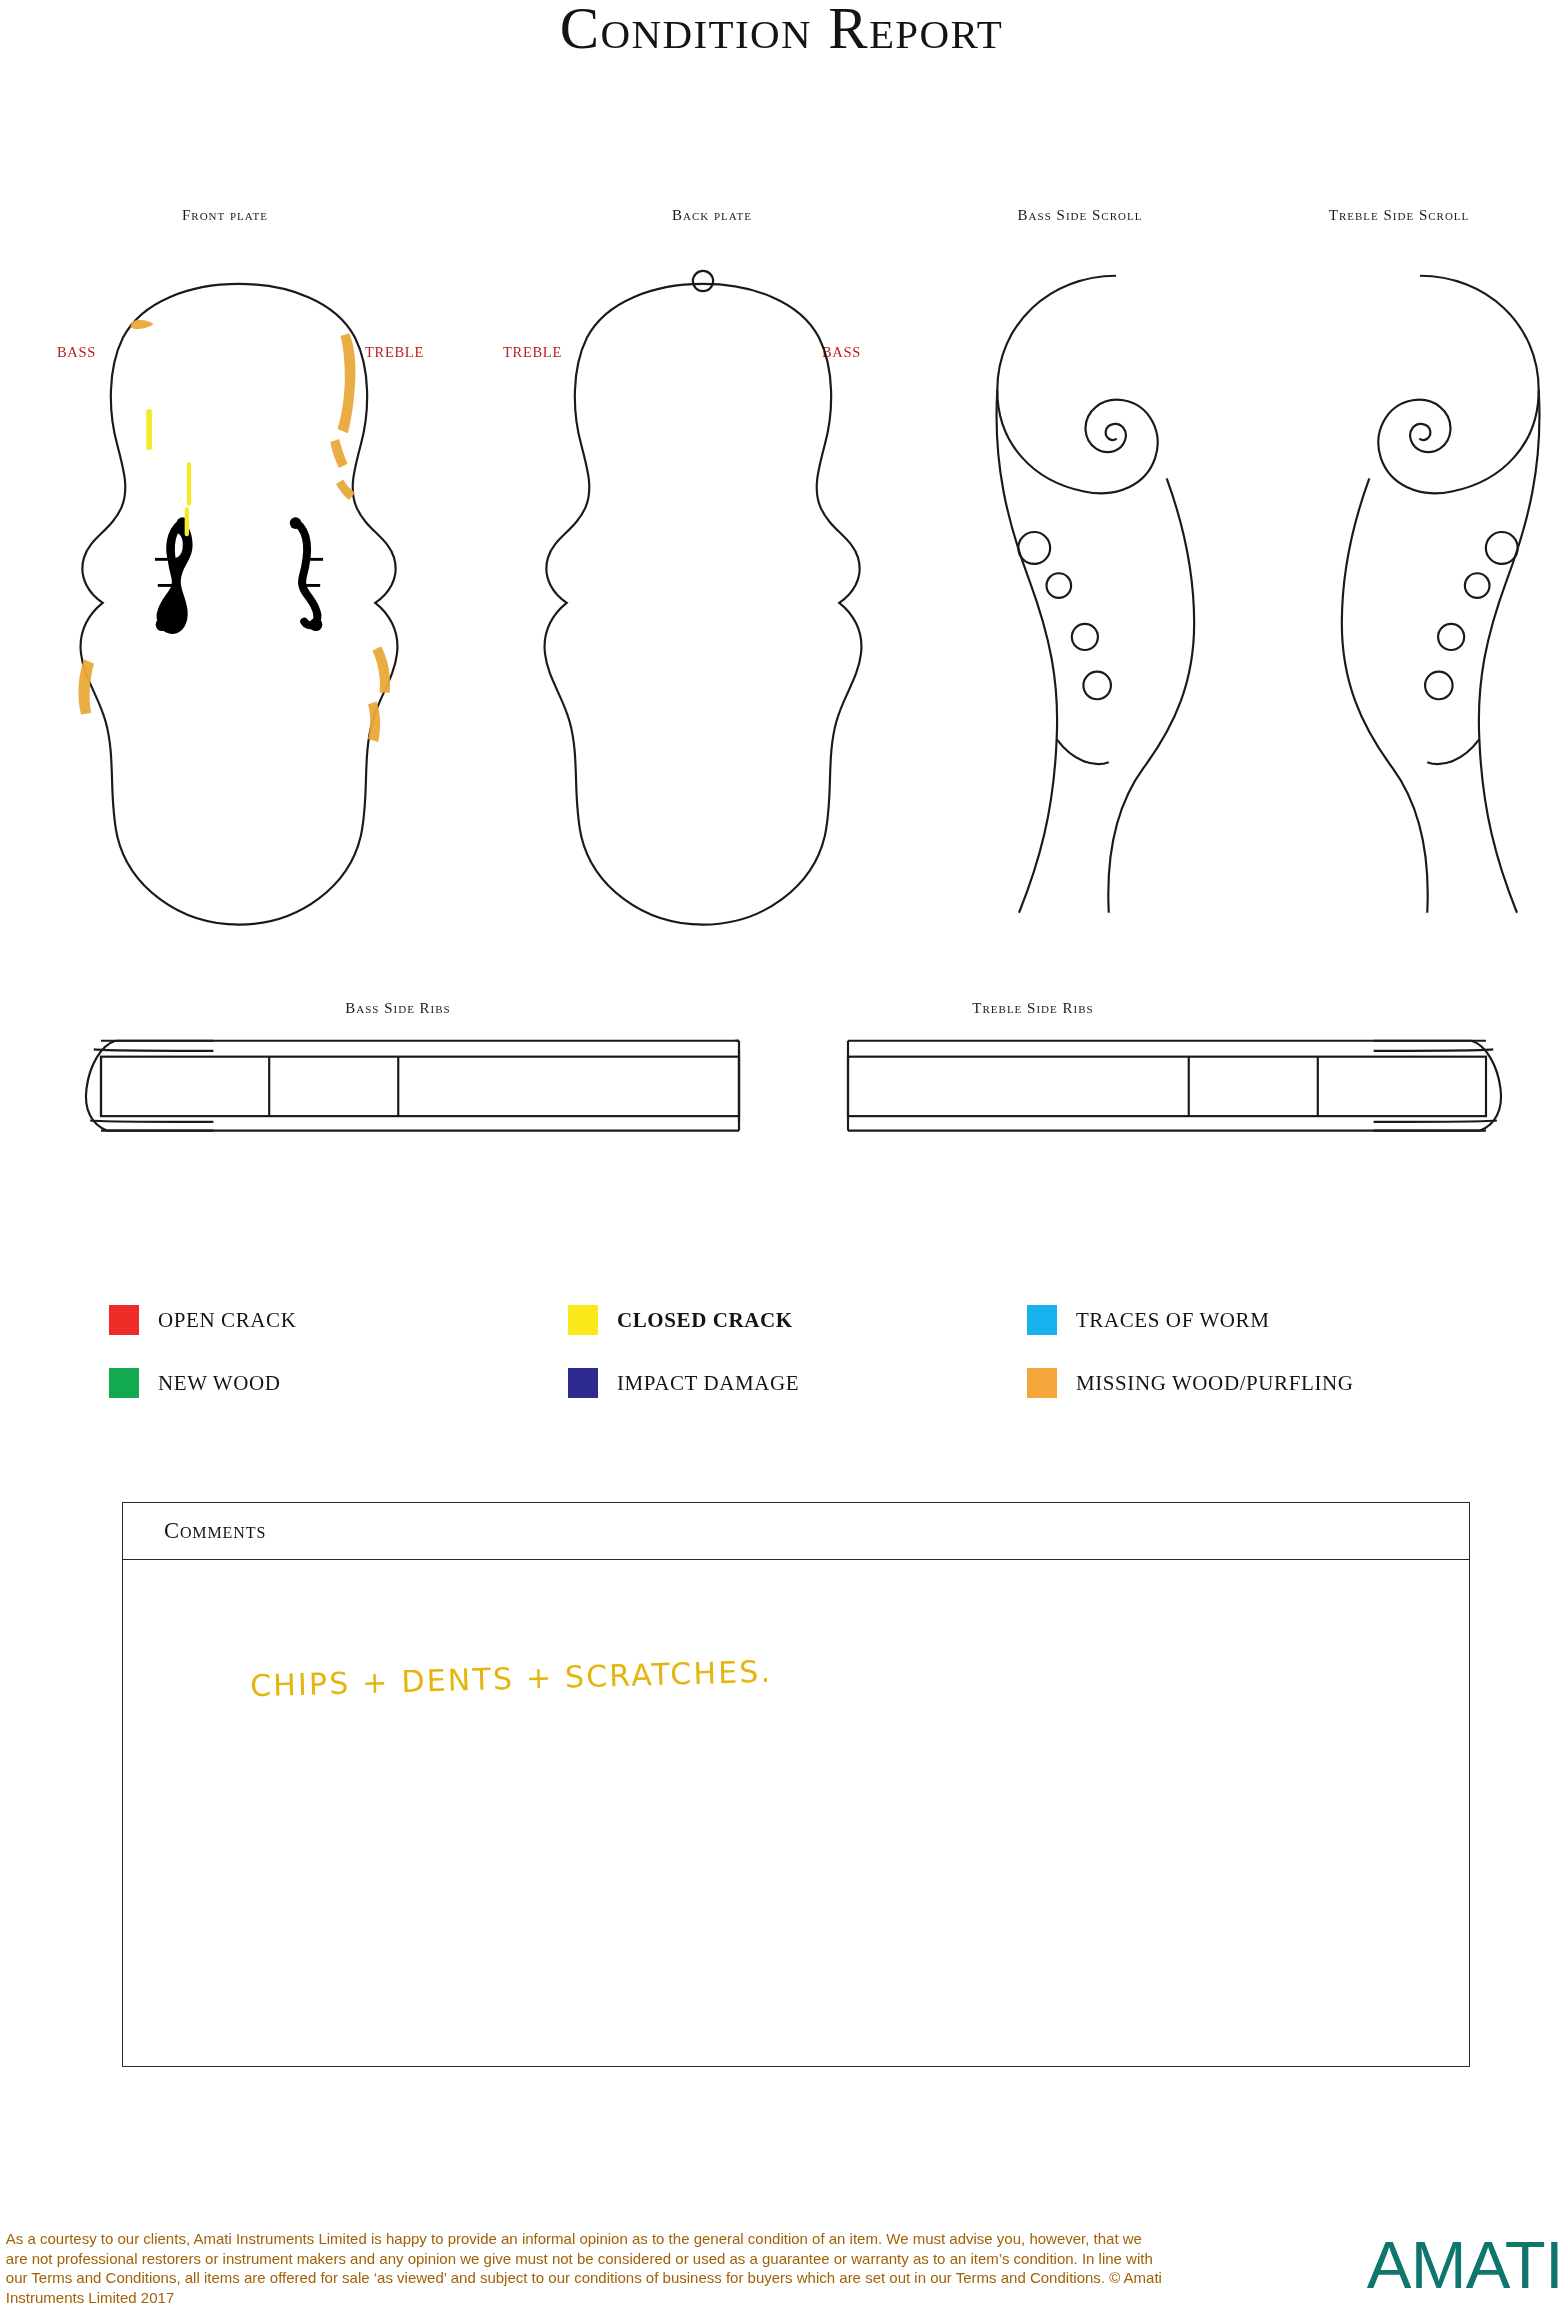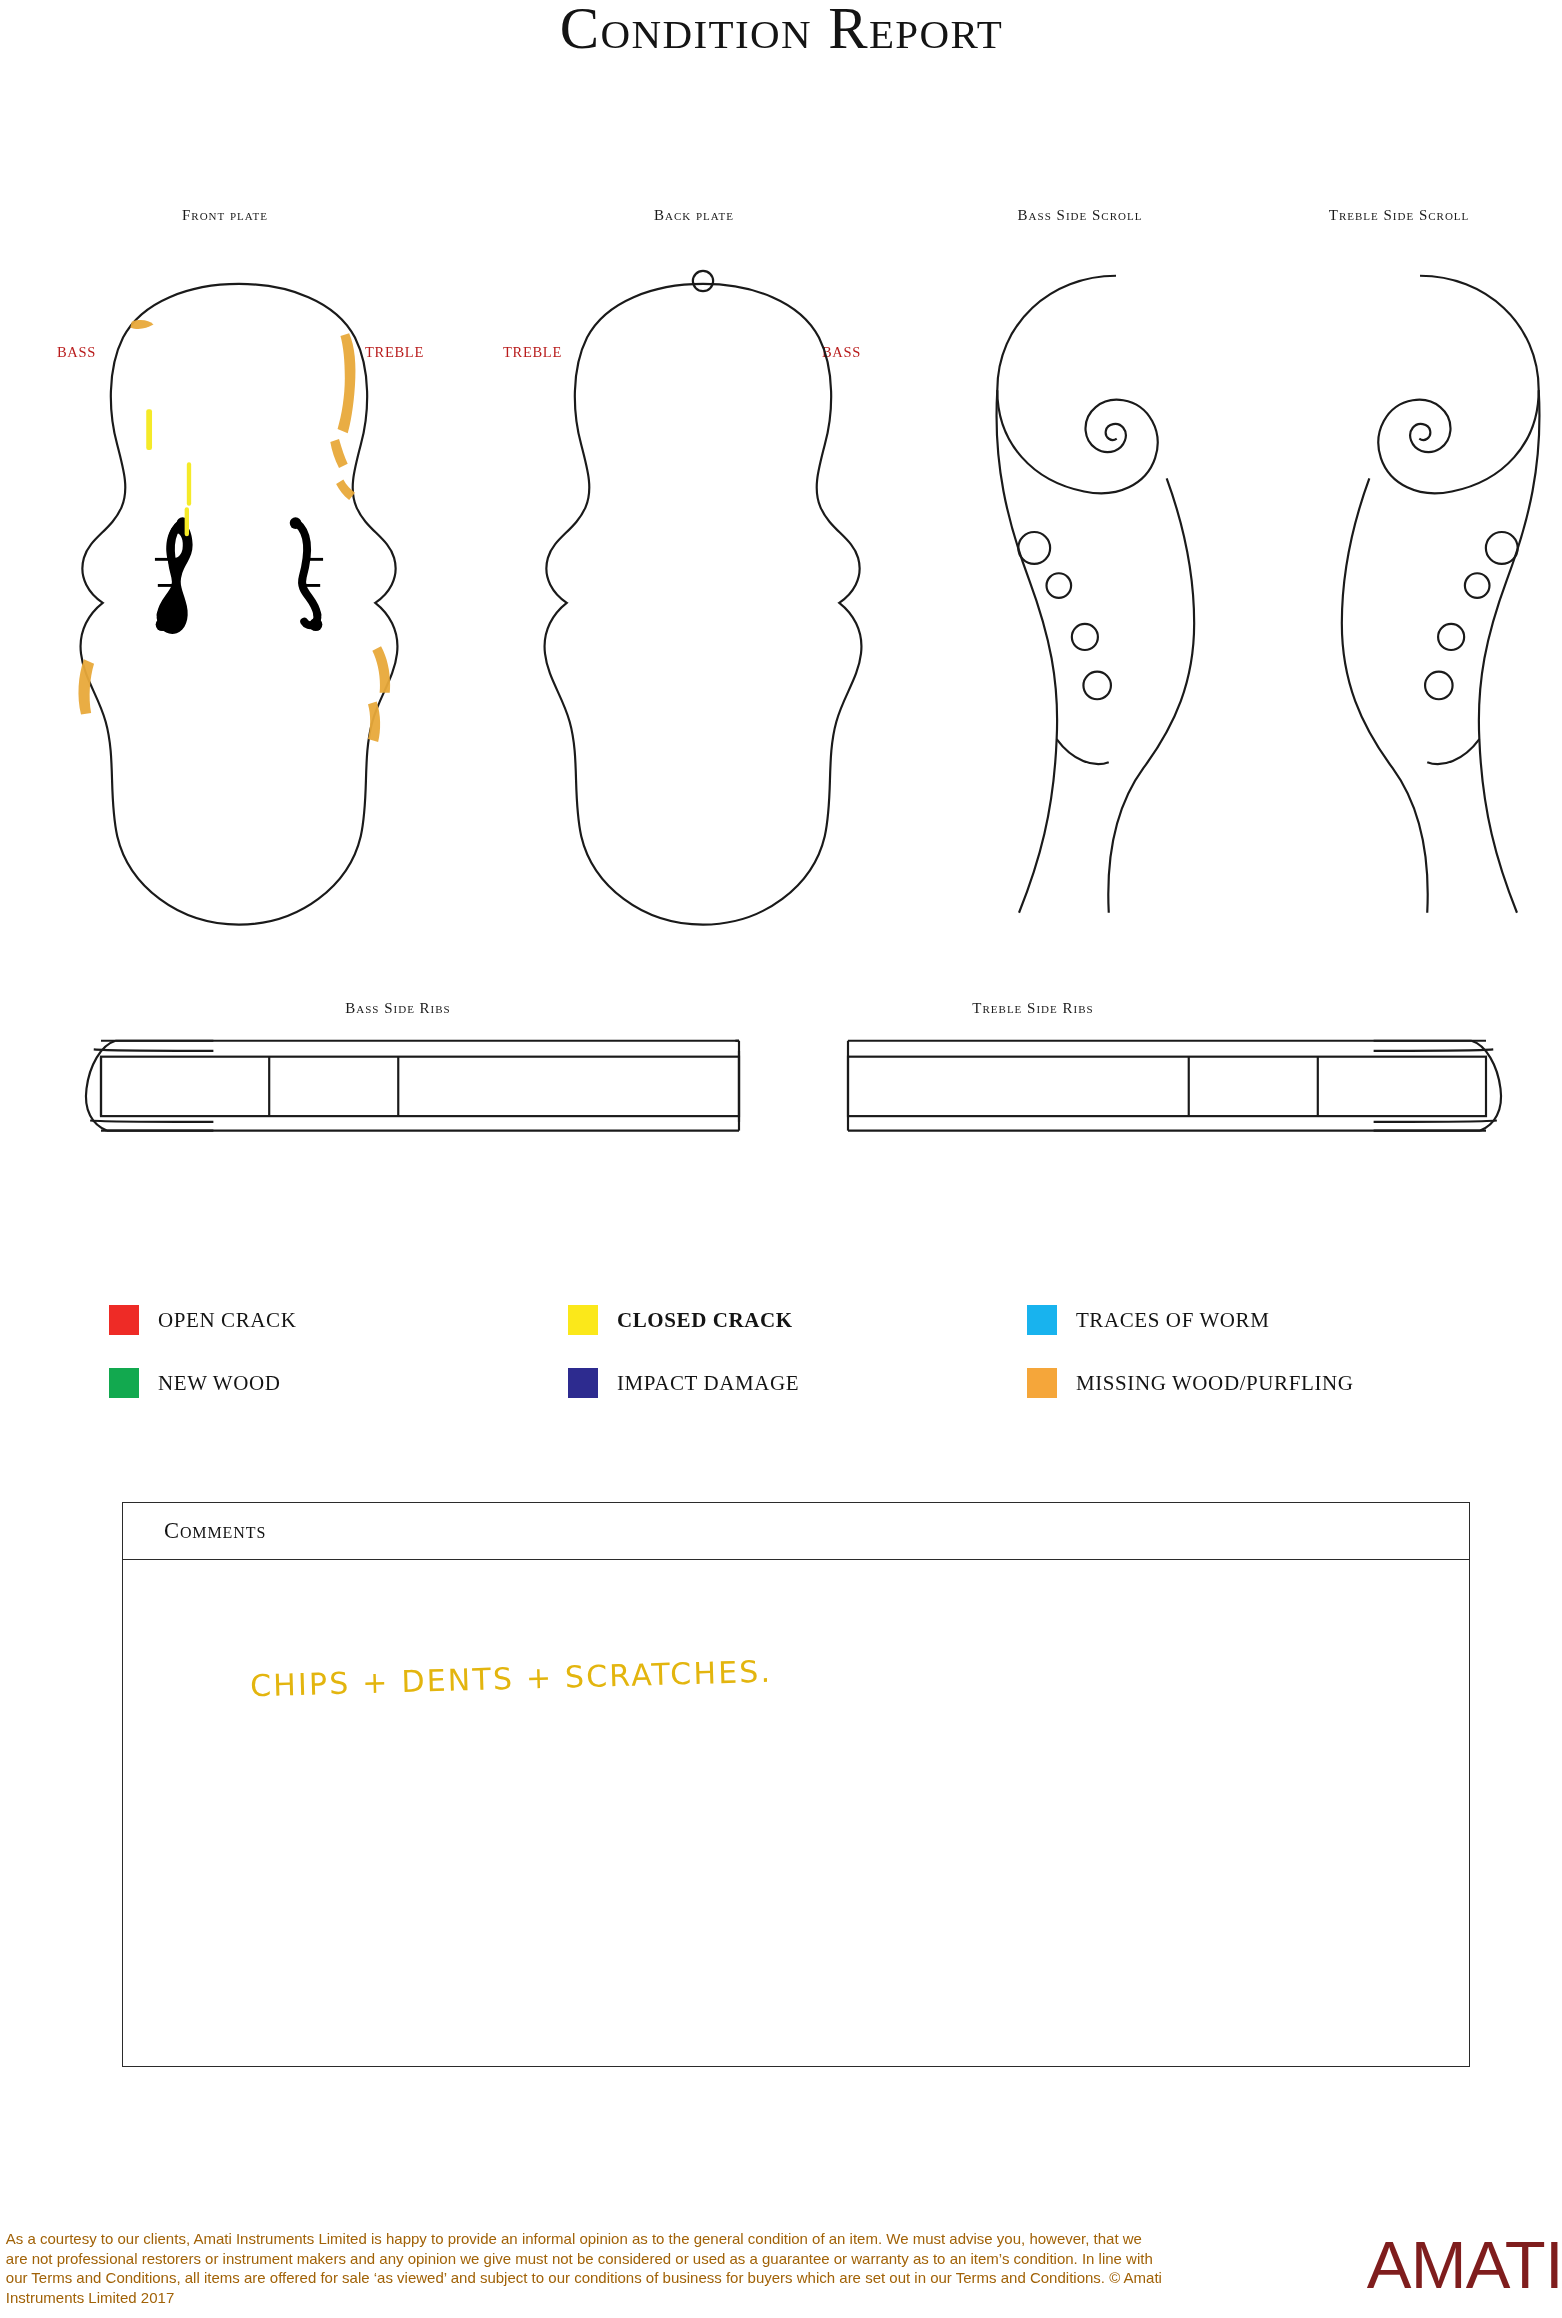--- a/index.html
+++ b/index.html
@@ -149,33 +149,33 @@
     line-height: 19.6px;
     color: #a16207;
   }
   .brand {
     position: absolute;
     right: 0px;
     bottom: 16px;
     font-family: "Liberation Sans", sans-serif;
     font-size: 67px;
     letter-spacing: -0.7px;
-    color: #7f1d1d;
+    color: #0f766e;
     font-weight: 300;
   }
 </style>
 </head>
 <body>
 
 <div class="page">
 
   <div class="title">Condition Report</div>
 
   <div class="caption" style="left:80px; top:207px; width:290px;">Front plate</div>
-  <div class="caption" style="left:549px; top:207px; width:290px;">Back plate</div>
+  <div class="caption" style="left:567px; top:207px; width:290px;">Back plate</div>
   <div class="caption" style="left:935px; top:207px; width:290px;">Bass Side Scroll</div>
   <div class="caption" style="left:1247px; top:207px; width:304px;">Treble Side Scroll</div>
 
   <div class="side-label" style="left:57px; top:336px;">BASS</div>
   <div class="side-label" style="left:365px; top:336px;">TREBLE</div>
   <div class="side-label" style="left:503px; top:336px;">TREBLE</div>
   <div class="side-label" style="left:822px; top:336px;">BASS</div>
 
   <div class="diagram" style="left:36px; top:268px;">
     <svg width="406" height="674" viewBox="0 0 560 930">

